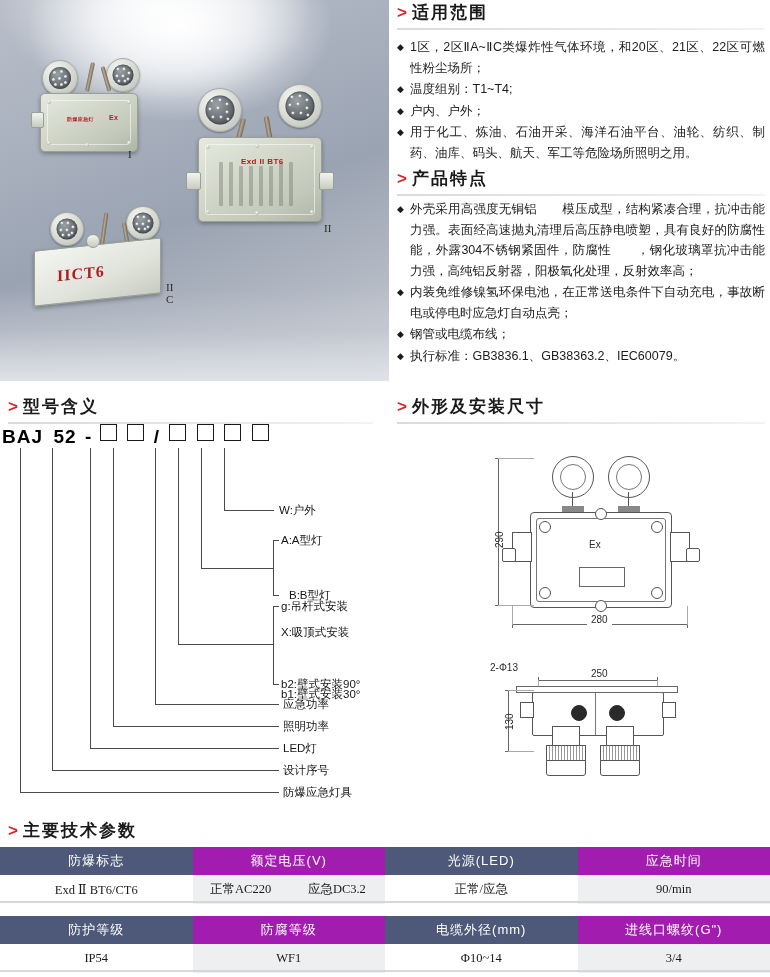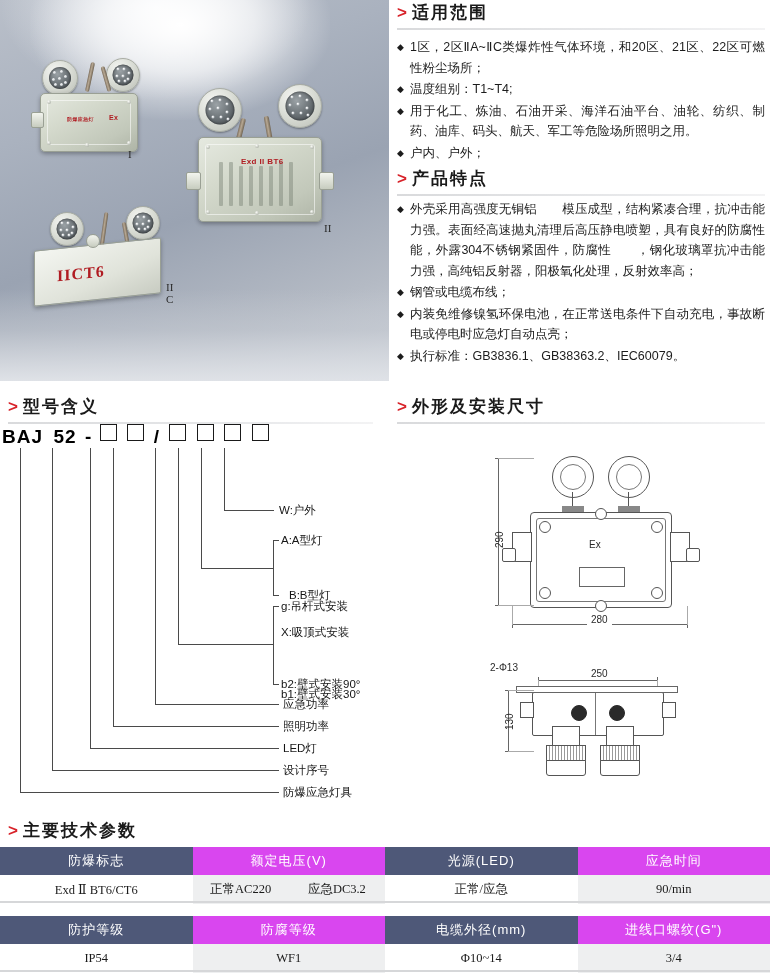--- a/index.html
+++ b/index.html
@@ -130,21 +130,21 @@
     font-size:12.5px;
     font-family:"Liberation Serif","DejaVu Serif",serif;
     color:#1a1a1a;
   }
   .tbl .hd{
     height:26px;color:#ffffff;font-weight:normal;font-size:13px;
     font-family:"Liberation Sans","DejaVu Sans",sans-serif;
     letter-spacing:1px;
   }
   .hd.dark{background:#4e5878;}
-  .hd.light{background:#d946ef;}
+  .hd.light{background:#a21caf;}
   .tbl .cel{height:27px;background:#ffffff;}
   .tbl .cel.gray2{background:#eeeff0;}
   .rule-bot{position:absolute;height:2px;background:#d6d7d9;width:770px;}
 </style>
 </head>
 <body>
 
 <div class="page">
 
   <div class="photo-panel">
@@ -280,34 +280,34 @@
   </div>
 
   <div class="sec" style="left:397px;top:2px;width:368px;">
     <div class="sec-title">
       <span class="arrow">&gt;</span><span>适用范围</span>
     </div>
     <div class="sec-rule"></div>
     <div class="bullets" style="margin-top:7px;">
       <div class="li">1区，2区ⅡA~ⅡC类爆炸性气体环境，和20区、21区、22区可燃性粉尘场所；</div>
       <div class="li">温度组别：T1~T4;</div>
+      <div class="li">户内、户外；</div>
       <div class="li">用于化工、炼油、石油开采、海洋石油平台、油轮、纺织、制药、油库、码头、航天、军工等危险场所照明之用。</div>
-      <div class="li">户内、户外；</div>
     </div>
   </div>
 
   <div class="sec" style="left:397px;top:168px;width:368px;">
     <div class="sec-title">
       <span class="arrow">&gt;</span><span>产品特点</span>
     </div>
     <div class="sec-rule"></div>
     <div class="bullets" style="margin-top:3px;">
       <div class="li">外壳采用高强度无铜铝　　模压成型，结构紧凑合理，抗冲击能力强。表面经高速抛丸清理后高压静电喷塑，具有良好的防腐性能，外露304不锈钢紧固件，防腐性　　，钢化玻璃罩抗冲击能力强，高纯铝反射器，阳极氧化处理，反射效率高；</div>
+      <div class="li">内装免维修镍氢环保电池，在正常送电条件下自动充电，事故断电或停电时应急灯自动点亮；</div>
       <div class="li">钢管或电缆布线；</div>
-      <div class="li">内装免维修镍氢环保电池，在正常送电条件下自动充电，事故断电或停电时应急灯自动点亮；</div>
       <div class="li">执行标准：GB3836.1、GB38363.2、IEC60079。</div>
     </div>
   </div>
 
   <div class="sec" style="left:8px;top:396px;width:365px;">
     <div class="sec-title">
       <span class="arrow">&gt;</span><span>型号含义</span>
     </div>
     <div class="sec-rule"></div>
   </div>

